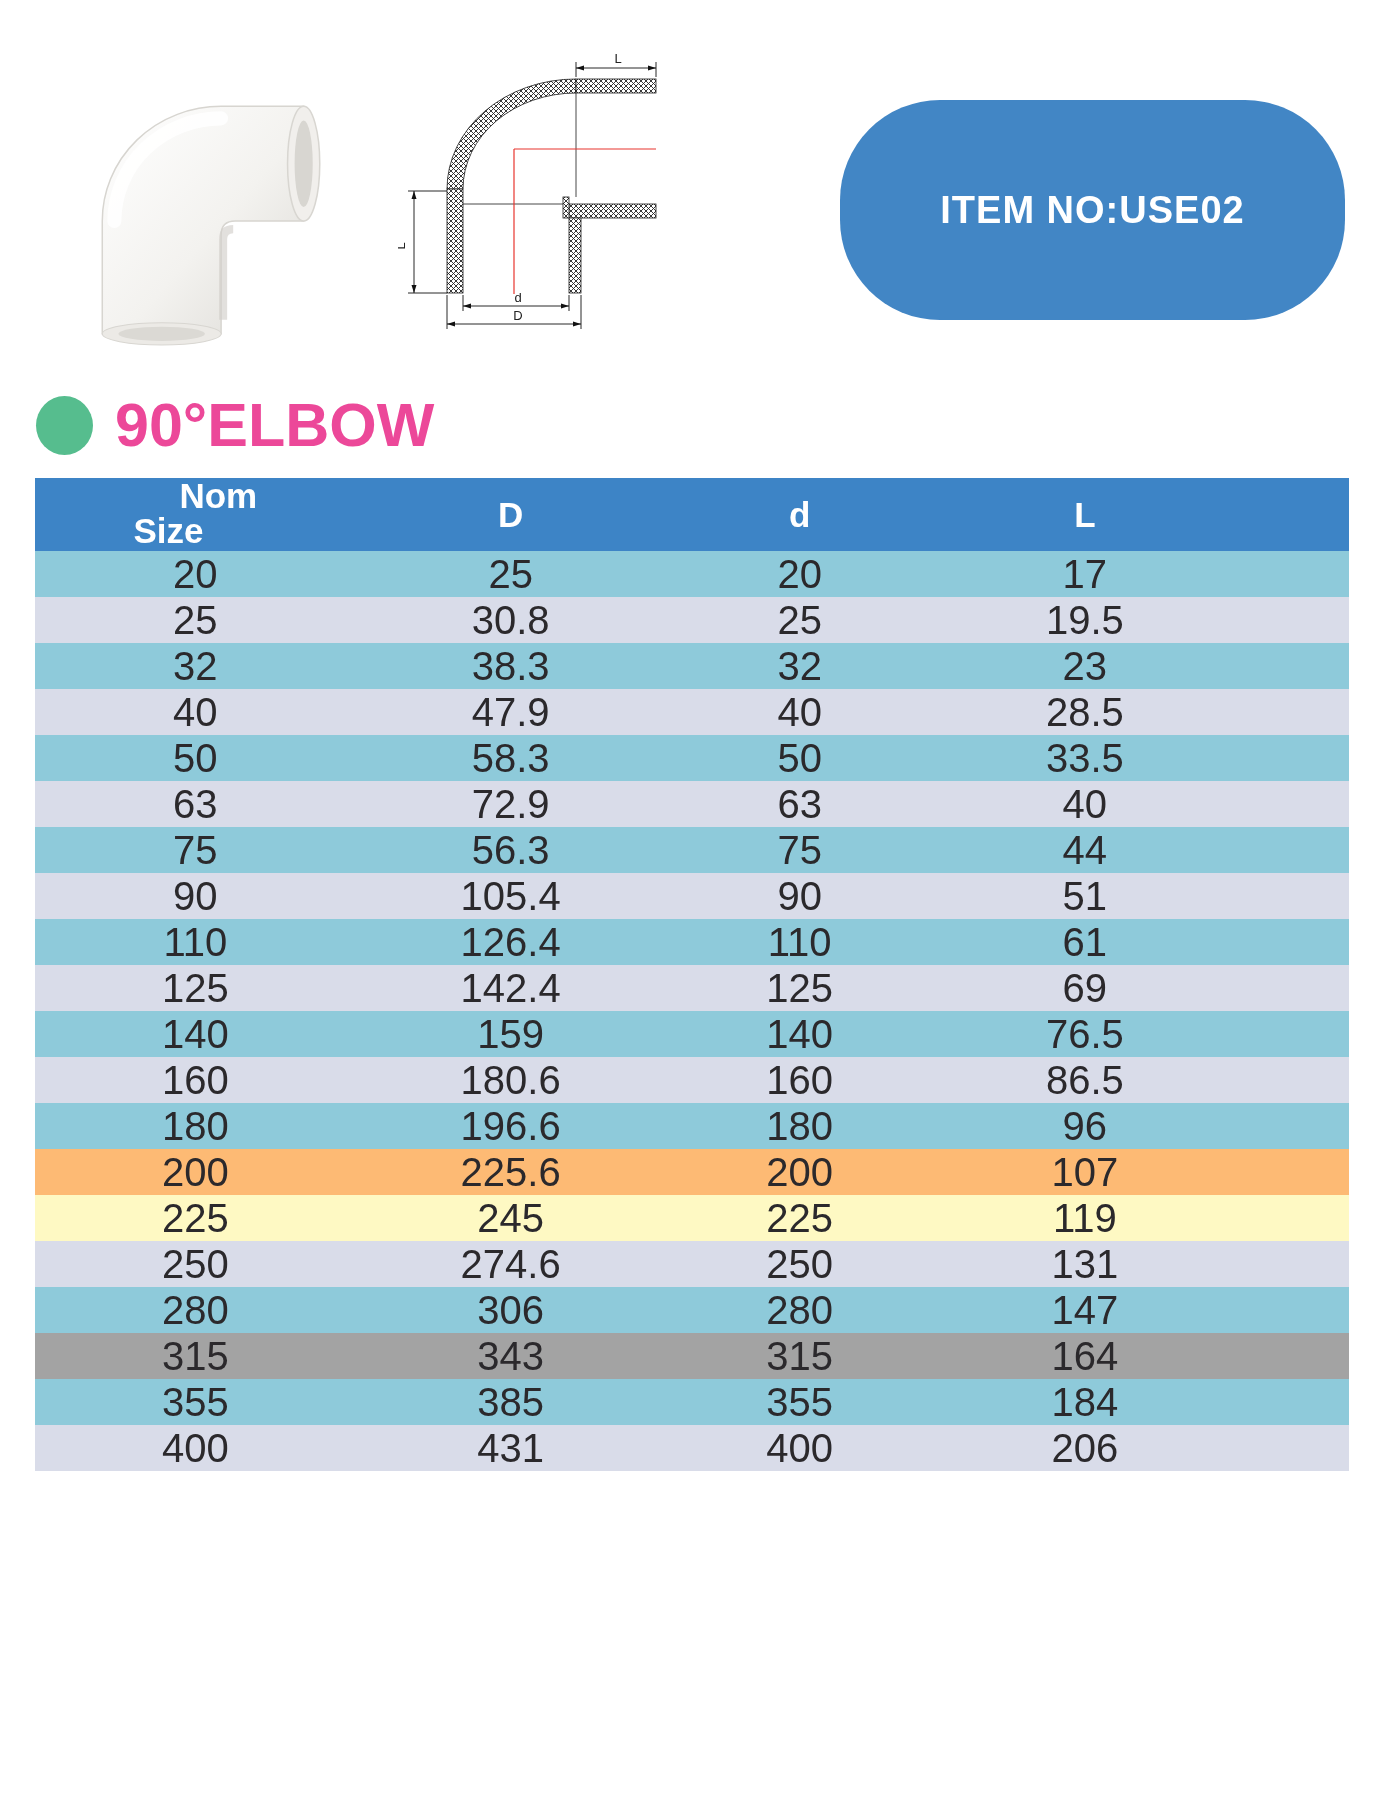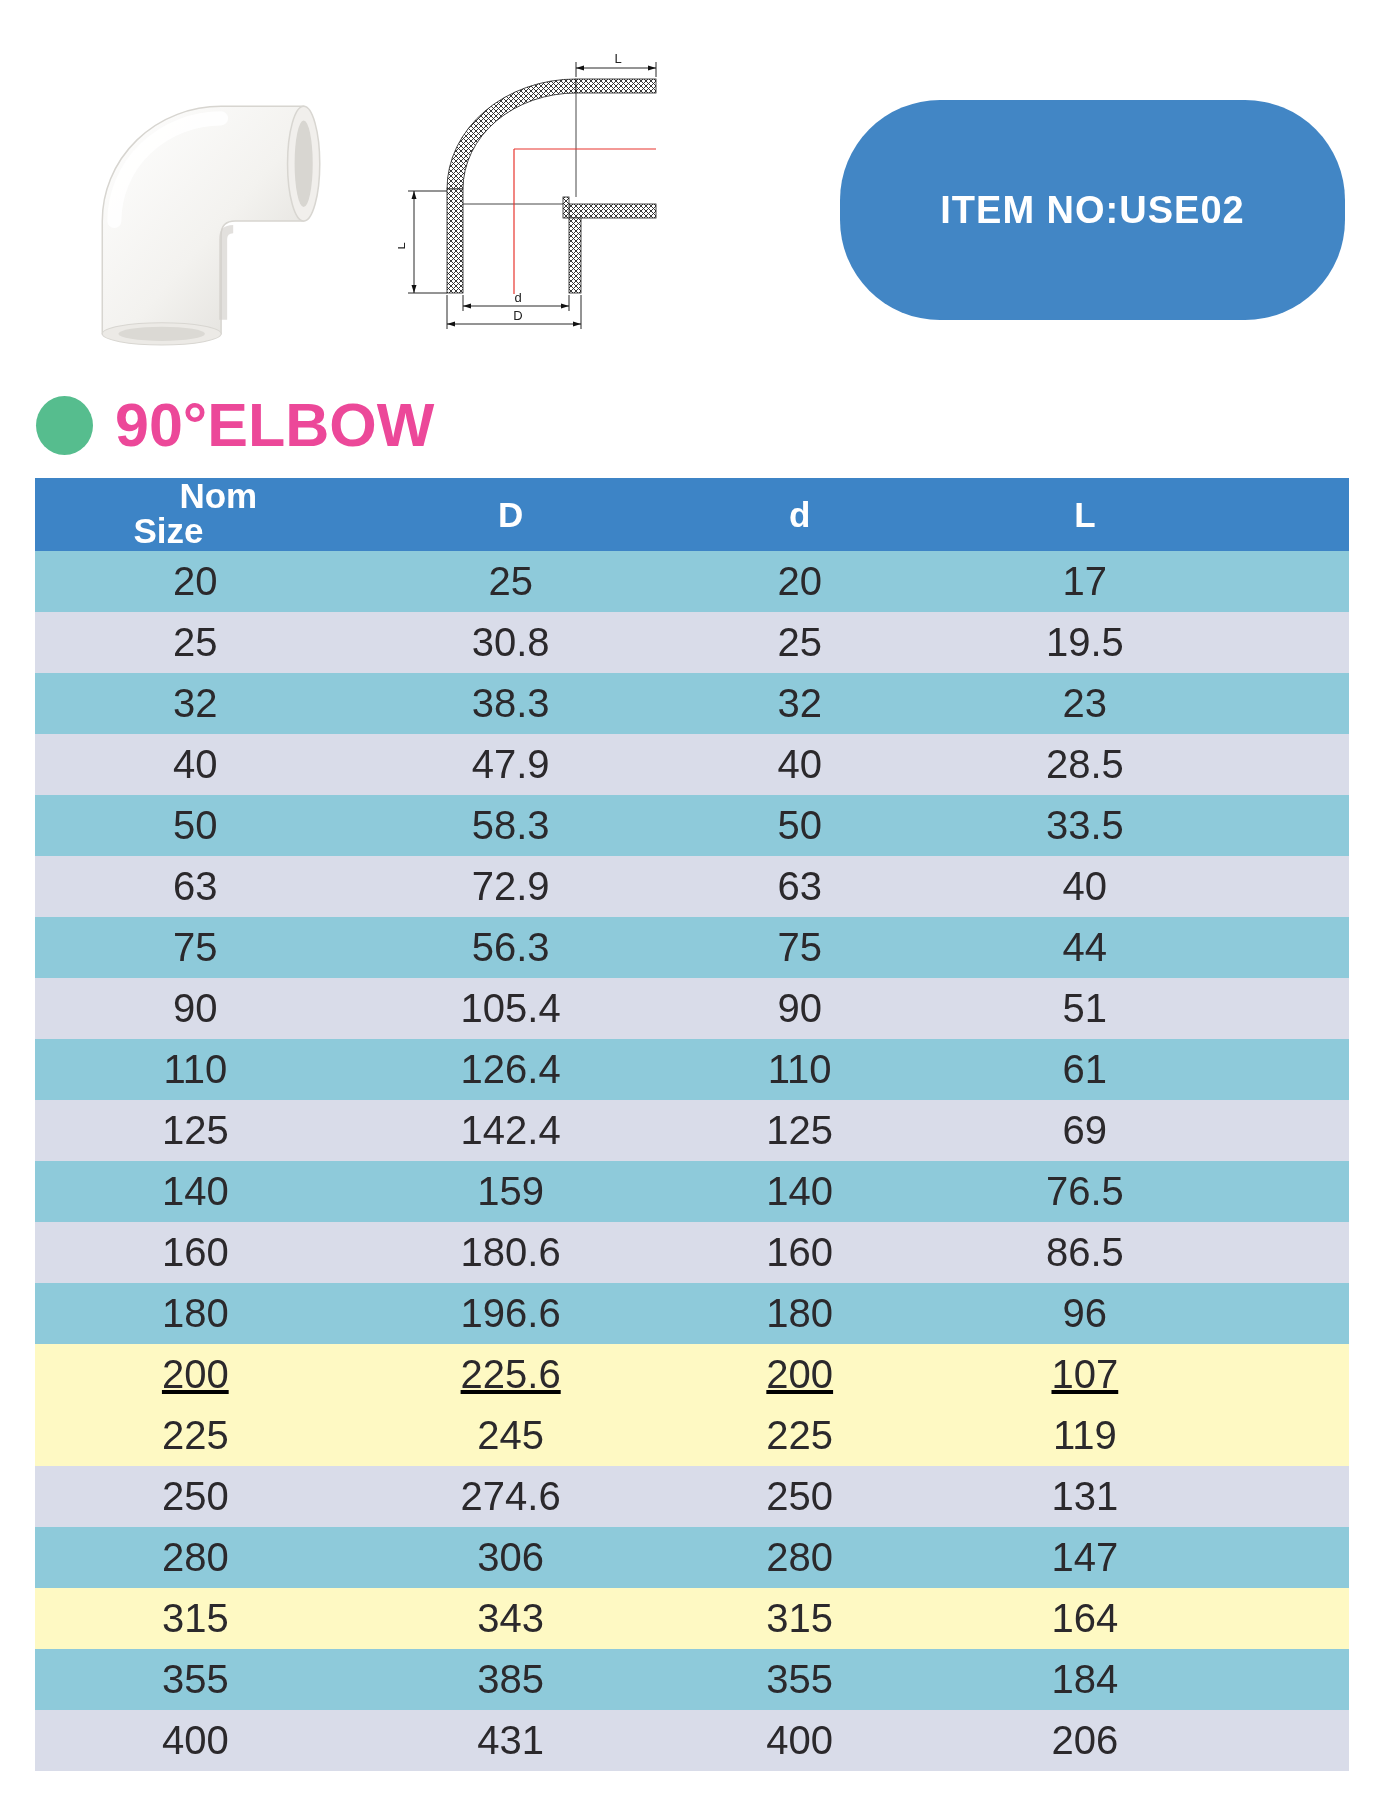--- a/index.html
+++ b/index.html
@@ -27,21 +27,21 @@
     border-collapse:collapse; table-layout:fixed;
   }
   .dim-table thead tr { background:var(--header-bg,#3d84c6); height:73px; }
   .dim-table th {
     color:#ffffff; font-size:35px; font-weight:bold;
     text-align:center; vertical-align:middle; padding:0;margin-left:16px;
   }
   .nomsize { display:inline-block; text-align:left; line-height:1.0; }
   .nomsize .l1 { display:block; padding-left:46px; }
   .nomsize .l2 { display:block; }
-  .dim-table tbody tr { height:61px; }
+  .dim-table tbody tr { height:46px; }
   .dim-table td {
     text-align:center; vertical-align:middle; padding:0;
     font-size:40px; color:#2b292c;
   }
   
   .wall { fill:url(#hatch); stroke:#1a1a1a; stroke-width:0.8; }
   .thin { stroke:#1a1a1a; stroke-width:0.8; fill:none; }
   .dim  { stroke:#111111; stroke-width:0.9; fill:none; }
   .dimlabel { font-family:"Liberation Sans", sans-serif; font-size:13px; fill:#222222; }
   .redline { stroke:var(--diagram-red,#e8352e); stroke-width:1.2; fill:none; }
@@ -239,21 +239,21 @@
           <td>86.5</td>
           <td></td>
         </tr>
         <tr style="background: rgb(142, 202, 218);">
           <td>180</td>
           <td>196.6</td>
           <td>180</td>
           <td>96</td>
           <td></td>
         </tr>
-        <tr style="background: #fef9c3; text-decoration: underline;">
+        <tr style="background: #fdba74;">
           <td>200</td>
           <td>225.6</td>
           <td>200</td>
           <td>107</td>
           <td></td>
         </tr>
         <tr style="background: #fef9c3;">
           <td>225</td>
           <td>245</td>
           <td>225</td>
@@ -267,21 +267,21 @@
           <td>131</td>
           <td></td>
         </tr>
         <tr style="background: rgb(142, 202, 218);">
           <td>280</td>
           <td>306</td>
           <td>280</td>
           <td>147</td>
           <td></td>
         </tr>
-        <tr style="background: #fef9c3;">
+        <tr style="background: #a3a3a3;">
           <td>315</td>
           <td>343</td>
           <td>315</td>
           <td>164</td>
           <td></td>
         </tr>
         <tr style="background: rgb(142, 202, 218);">
           <td>355</td>
           <td>385</td>
           <td>355</td>

